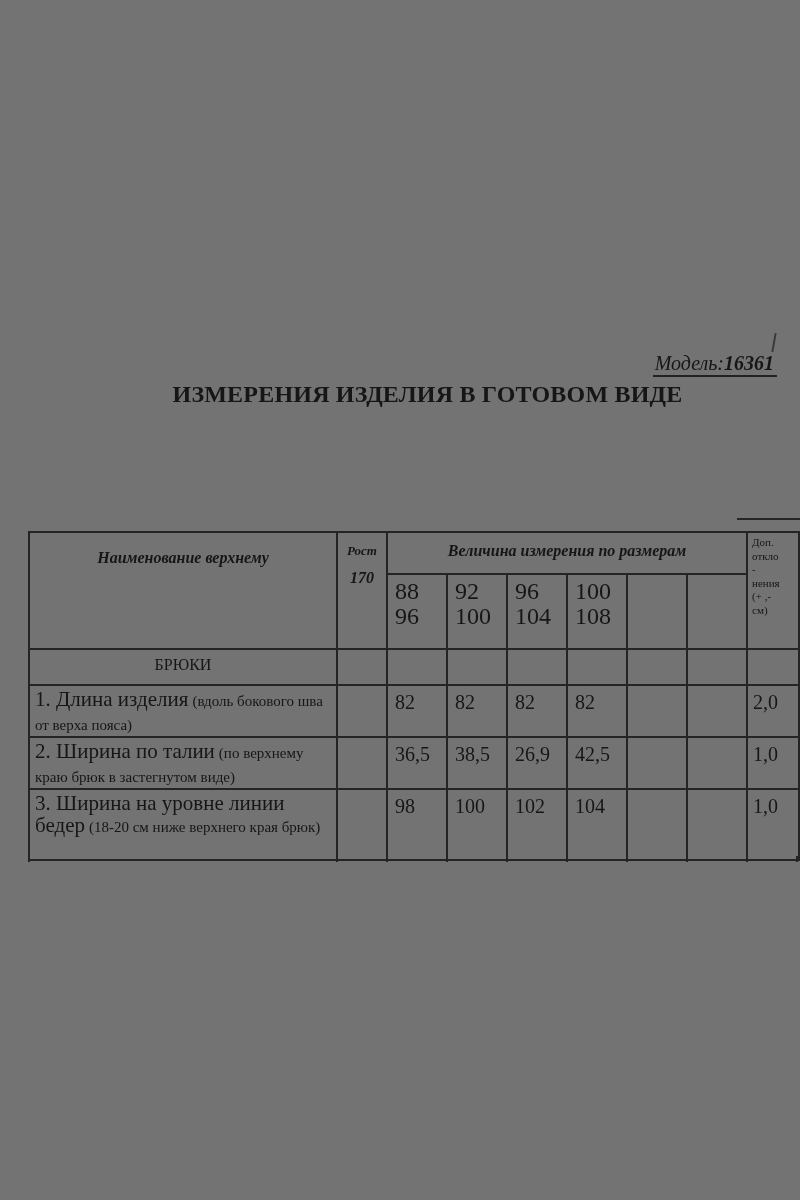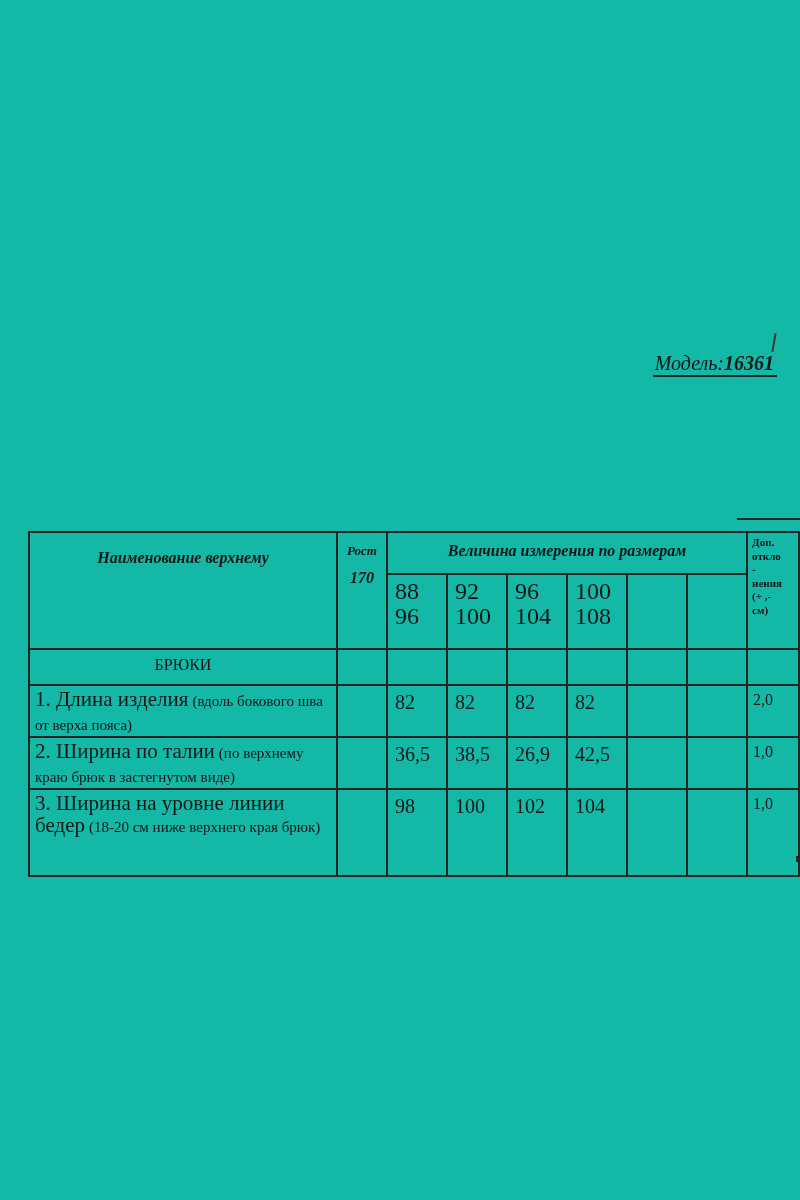--- a/index.html
+++ b/index.html
@@ -1,21 +1,21 @@
 <!DOCTYPE html>
 <html><head>
 <meta charset="utf-8">
 <style>
   html,body{margin:0;padding:0;}
   body{
     width:800px;height:1200px;background:#ffffff;position:relative;
     font-family:"Liberation Serif","DejaVu Serif",serif;color:#161616;
     -webkit-font-smoothing:antialiased;
   }
-  .page{position:absolute;left:0;top:0;width:800px;height:1200px;background:#14b8a6;overflow:hidden;}
+  .page{position:absolute;left:0;top:0;width:800px;height:1200px;background:#737373;overflow:hidden;}
 
   
   .slash-mark{position:absolute;left:773px;top:333px;width:2px;height:19px;background:#3a3a3a;transform:rotate(10deg);}
   .stray-line{position:absolute;left:737px;top:518px;width:63px;height:2px;background:#262626;}
 
   
   .model-line{
     position:absolute;top:351px;right:23px;
     font-style:italic;font-size:20px;line-height:24px;
     border-bottom:2px solid #222;padding:0 3px 0 2px;white-space:nowrap;
@@ -36,40 +36,41 @@
   }
   table.meas td{
     border:2px solid #242424;vertical-align:top;overflow:hidden;
     padding:0;
   }
   .c-name-h{text-align:center;padding-top:16px !important;font-style:italic;font-weight:bold;font-size:16px;}
   .c-rost{text-align:center;padding-top:11px !important;font-style:italic;font-weight:bold;border-radius:23px;}
   .rost-l{font-size:13px;line-height:14px;}
   .rost-v{font-size:16px;line-height:17px;margin-top:11px;}
   .c-velich{text-align:center;padding-top:9px !important;font-style:italic;font-weight:bold;font-size:16px;}
-  .c-dop{font-weight:bold;font-size:11px;line-height:13.5px;padding:3px 1px 0 4px !important;white-space:pre-line;margin-top:17px;}
+  .c-dop{font-weight:normal;font-size:11px;line-height:13.5px;padding:3px 1px 0 4px !important;white-space:pre-line;margin-top:17px;}
   .c-size{font-size:24px;line-height:25px;padding:4px 0 0 7px !important;white-space:pre-line;}
   .c-section{text-align:center;font-size:16px;line-height:24px;padding-top:3px !important;}
   .c-label{font-size:21px;line-height:22px;padding:2px 12px 0 5px !important;}
   .c-label .nt{font-size:15px;margin-left:4px;}
   .c-val{font-size:20px;padding:5px 0 0 7px !important;font-family:Liberation Serif, serif;}
-  .c-dev{font-size:16px;padding:5px 0 0 5px !important;border-radius:14px;}
+  .c-dev{font-size:20px;padding:5px 0 0 5px !important;border-radius:14px;}
 
   
   .tick{position:absolute;top:856px;width:2px;height:6px;background:#242424;}
 </style>
 </head>
 <body>
 
 <div class="page">
 
   <div class="slash-mark"></div>
 
   <div class="model-line"><span>Модель:</span><span class="num">16361</span></div>
 
+  <div class="doc-title">ИЗМЕРЕНИЯ ИЗДЕЛИЯ В ГОТОВОМ ВИДЕ</div>
 
   <div class="stray-line"></div>
 
   <table class="meas">
     <colgroup>
       <col style="width:308px">
         <col style="width:50px">
       <col style="width:60px">
         <col style="width:60px">
         <col style="width:60px">
@@ -131,21 +132,21 @@
         <td class="c-label"><span class="nm">2. Ширина по талии</span><span class="nt">(по верхнему краю брюк в застегнутом  виде)</span></td>
         <td></td>
         <td class="c-val">36,5</td>
         <td class="c-val">38,5</td>
         <td class="c-val">26,9</td>
         <td class="c-val">42,5</td>
         <td class="c-val"></td>
         <td class="c-val"></td>
         <td class="c-dev">1,0</td>
       </tr>
-      <tr style="height:87px">
+      <tr style="height:71px">
         <td class="c-label"><span class="nm">3. Ширина на уровне линии бедер</span><span class="nt">(18-20 см ниже верхнего края брюк)</span></td>
         <td></td>
         <td class="c-val">98</td>
         <td class="c-val">100</td>
         <td class="c-val">102</td>
         <td class="c-val">104</td>
         <td class="c-val"></td>
         <td class="c-val"></td>
         <td class="c-dev">1,0</td>
       </tr>

